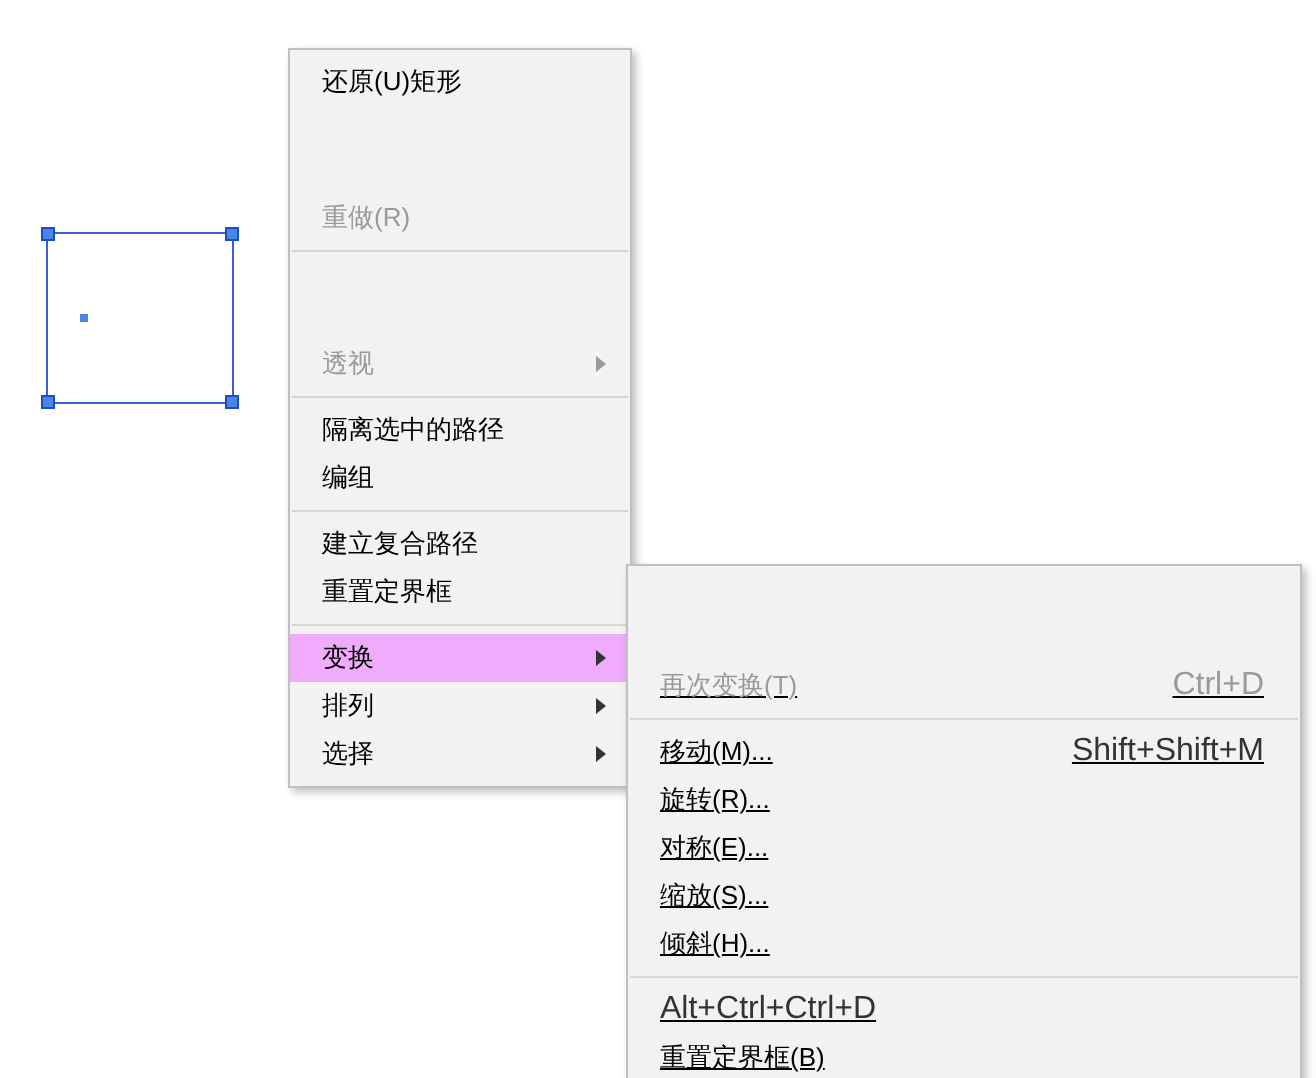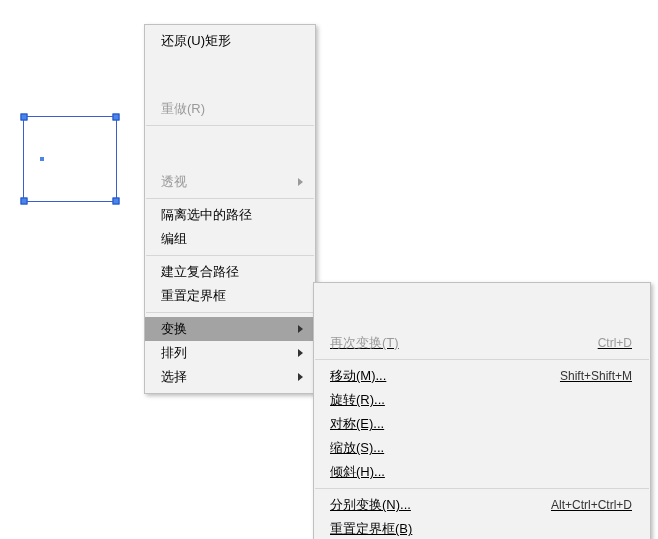--- a/index.html
+++ b/index.html
@@ -11,24 +11,24 @@
   .anchor{position:absolute;width:5px;height:5px;background:#4a86e8;
     border:1px solid #1c4cc9;transform:translate(-50%,-50%);}
   .center-dot{position:absolute;width:4px;height:4px;background:#4a86e8;
     transform:translate(-50%,-50%);}
   .menu{position:absolute;background:#f2f2f2;border:1px solid #c0c0c0;
     box-shadow:2px 2px 4px rgba(0,0,0,.25);}
   .menu1{left:144px;top:24px;width:170px;}
   .menu2{left:313px;top:282px;width:336px;text-decoration:underline;}
   .mi{height:24px;line-height:24px;padding-left:16px;padding-right:18px;
     display:flex;align-items:center;justify-content:space-between;cursor:default;}
-  .mi.highlight{background:#a3a3a3;}
+  .mi.highlight{background:#f0abfc;}
   .mi.disabled{color:#9a9a9a;margin-top:44px;}
   .mi .lbl{white-space:nowrap;}
-  .mi .shortcut{color:#333;font-size:12px;}
+  .mi .shortcut{color:#333;font-size:16px;}
   .mi.disabled .shortcut{color:#9a9a9a;}
   .sep{height:1px;margin:4px 1px;background:#d6d6d6;}
   .sub-arrow{width:0;height:0;border-top:4px solid transparent;
     border-bottom:4px solid transparent;border-left:5px solid #333;margin-right:-6px;}
   .mi.disabled .sub-arrow{border-left-color:#9a9a9a;}
   .pad-top{height:4px;}
   .pad-bot{height:4px;}
 </style>
 </head>
 <body>
@@ -103,21 +103,20 @@
       <span class="lbl">对称(E)...</span>
     </div>
     <div class="mi">
       <span class="lbl">缩放(S)...</span>
     </div>
     <div class="mi">
       <span class="lbl">倾斜(H)...</span>
     </div>
     <div class="sep"></div>
     <div class="mi">
-      <span class="lbl">分别变换(N)...</span>
       <span class="shortcut">Alt+Ctrl+Ctrl+D</span>
     </div>
     <div class="mi">
       <span class="lbl">重置定界框(B)</span>
     </div>
     <div class="pad-bot"></div>
   </div>
 </div>
 
 </body></html>

